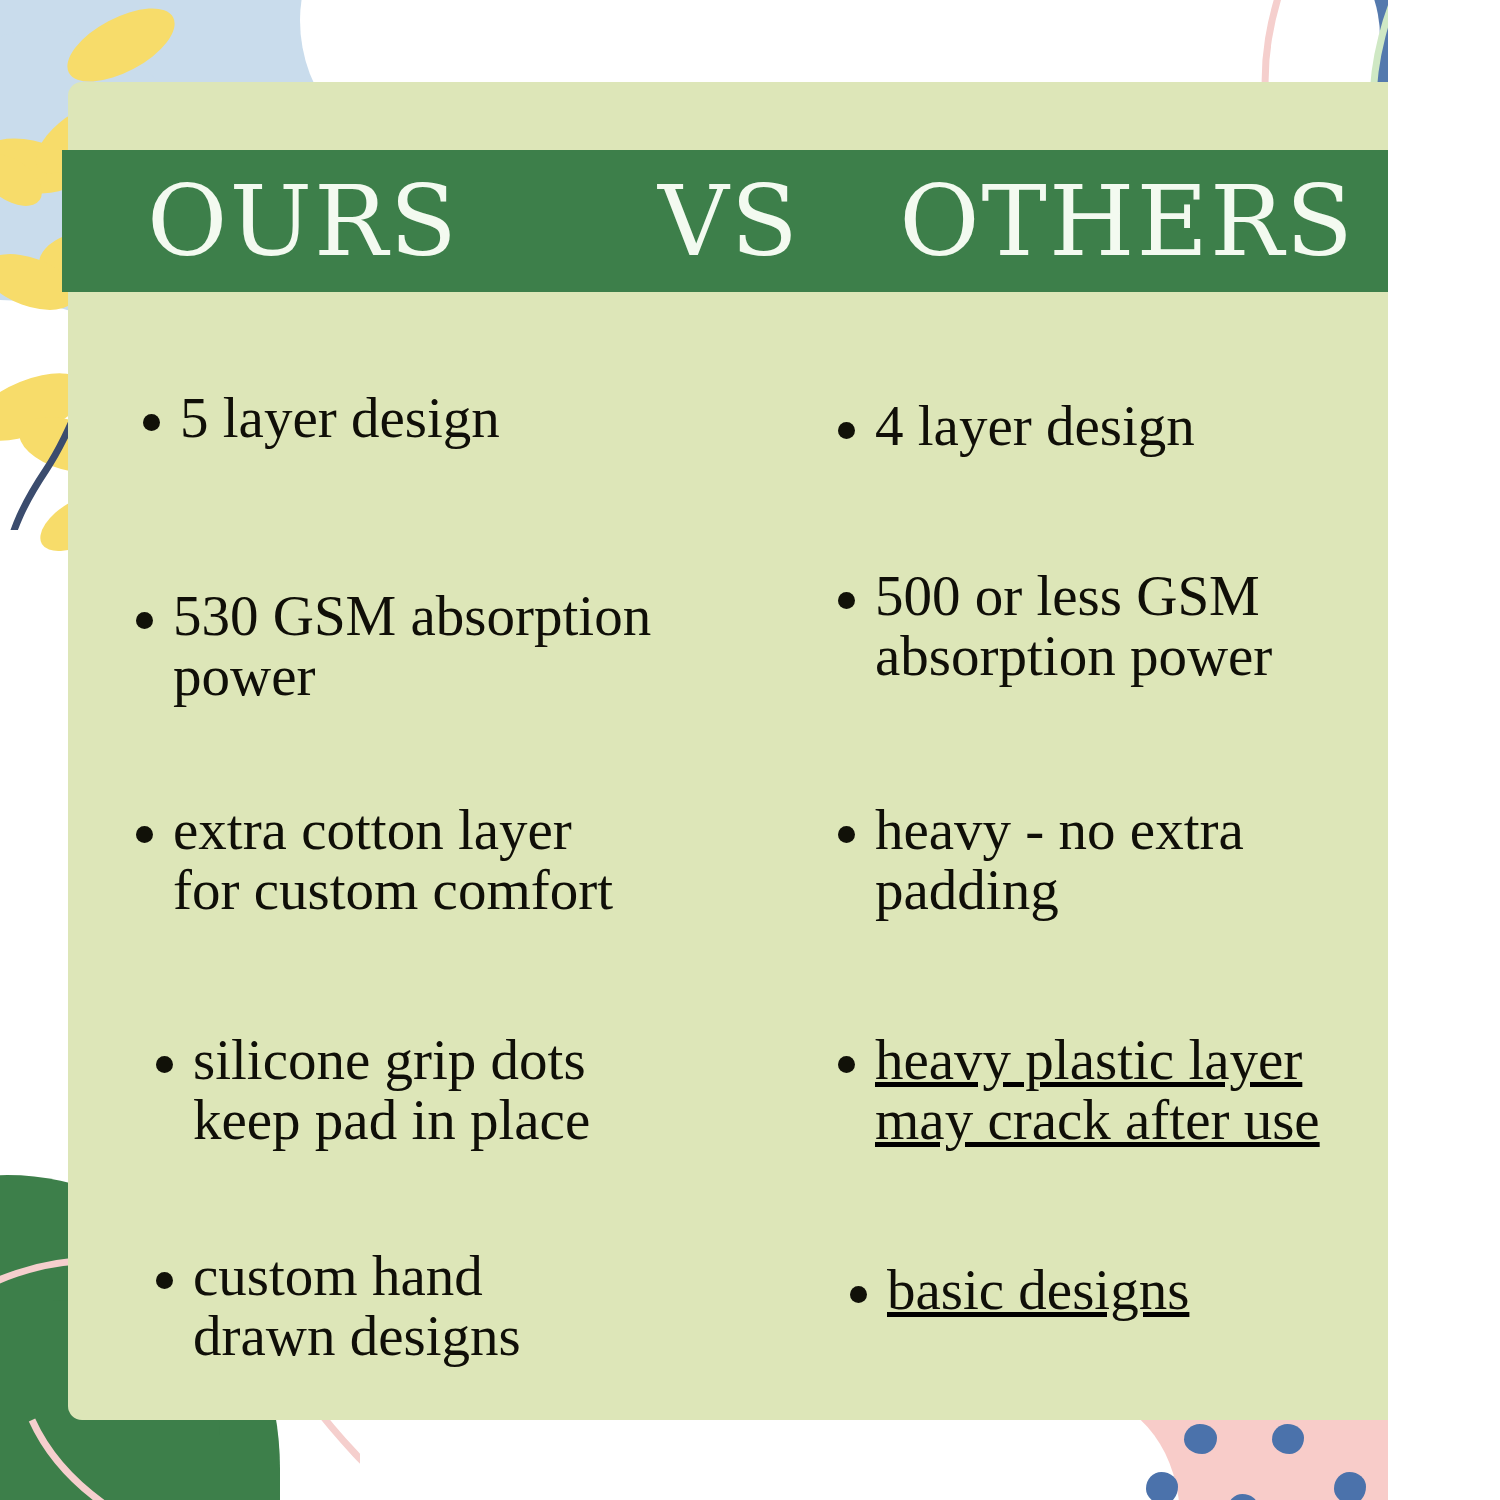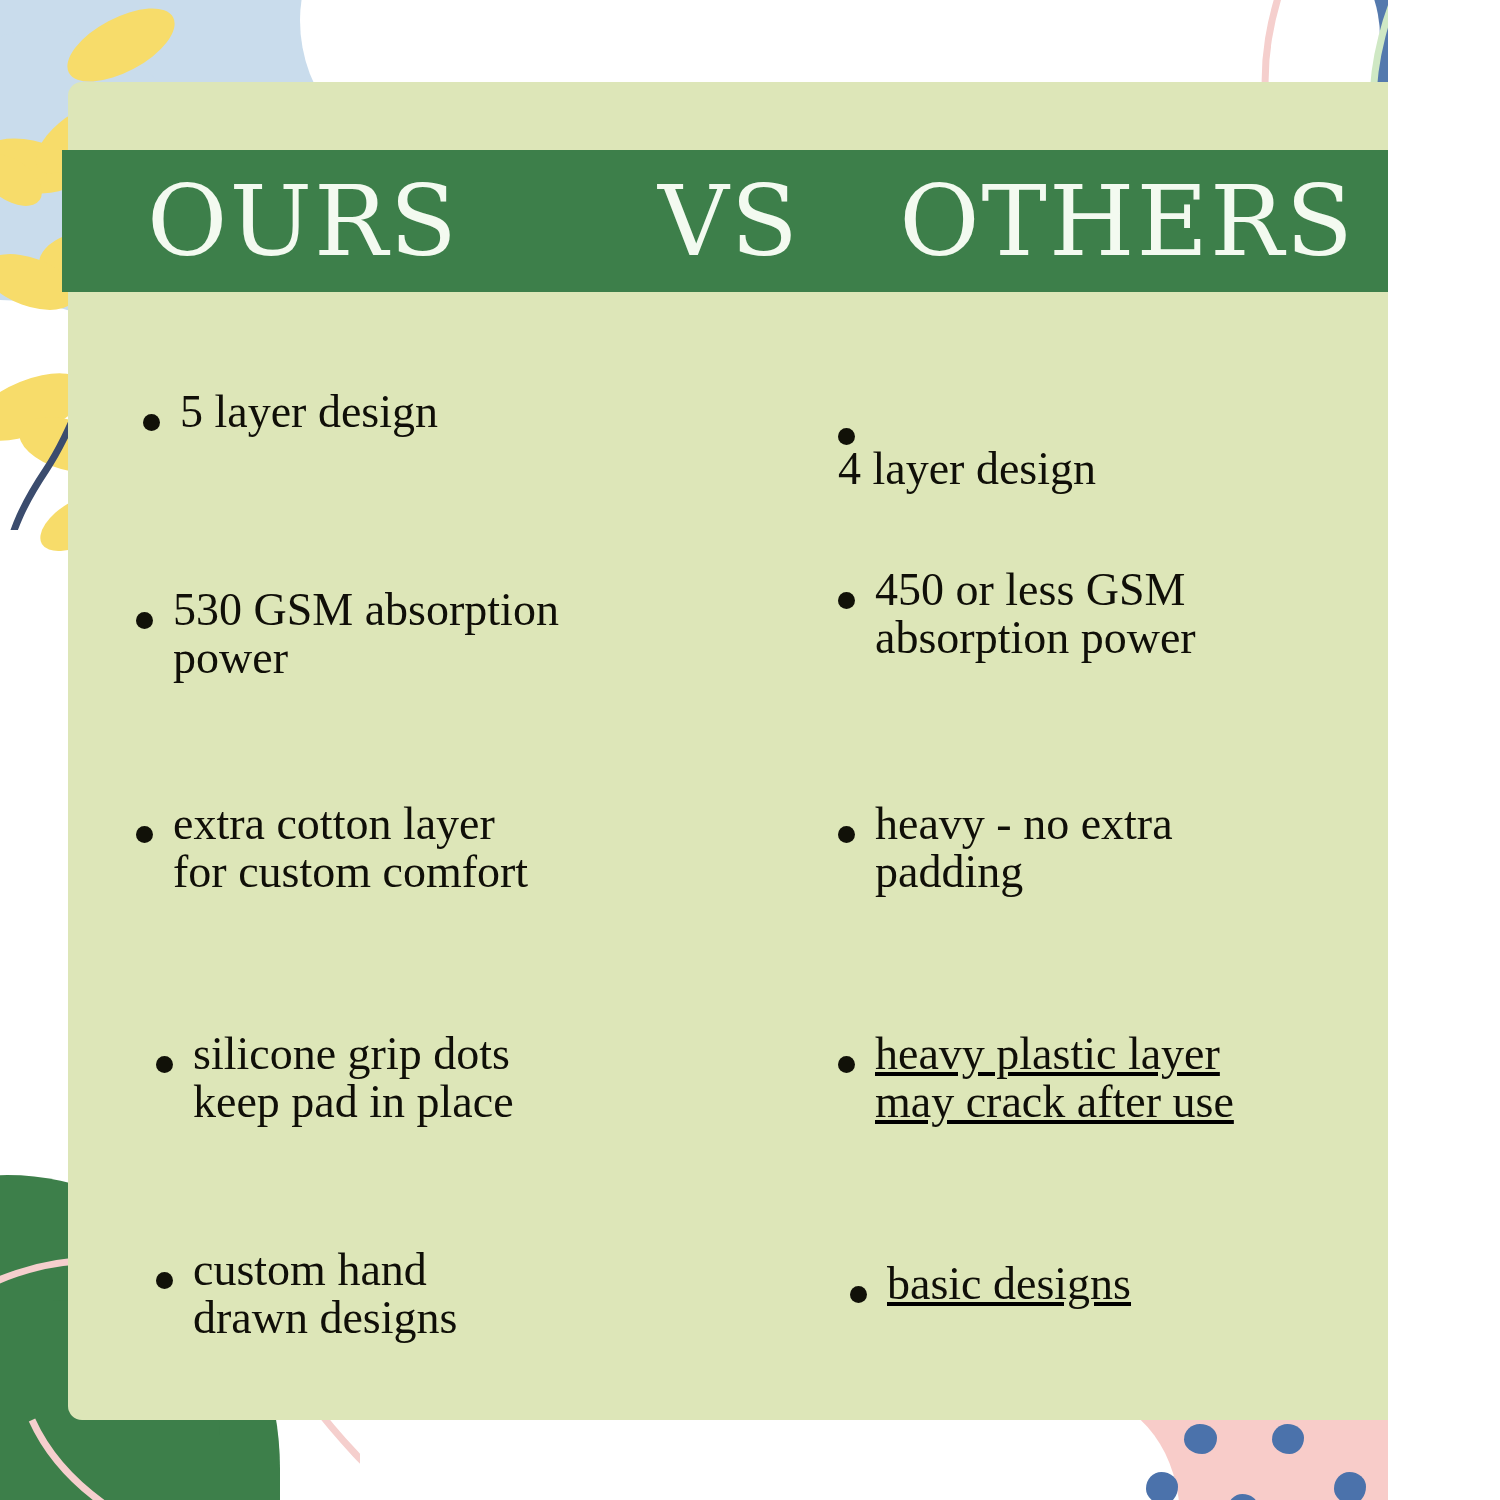--- a/index.html
+++ b/index.html
@@ -182,21 +182,21 @@
     flex: 0 0 auto;
     width: 17px;
     height: 17px;
     border-radius: 50%;
     background: #111108;
     margin-top: 26px;
     margin-right: 20px;
   }
   .bullet-text {
     color: #100f08;
-    font-size: 46px;
+    font-size: 57px;
     line-height: 1.05;
     white-space: pre-line;
     font-family: "Liberation Serif", "DejaVu Serif", serif;
   }
 </style>
 </head>
 <body>
 
 <div id="stage">
 
@@ -289,27 +289,27 @@
 keep pad in place</span>
       </div>
       <div class="bullet-item" style="left:88px; top:916px;">
         <span class="bullet-dot"></span>
         <span class="bullet-text">custom hand
 drawn designs</span>
       </div>
     </div>
 
     <div class="column">
-      <div class="bullet-item" style="left:84px; top:72px;flex-direction:column;">
+      <div class="bullet-item" style="left:84px; top:66px;">
         <span class="bullet-dot"></span>
         <span class="bullet-text">4  layer design</span>
       </div>
       <div class="bullet-item" style="left:84px; top:236px;">
         <span class="bullet-dot"></span>
-        <span class="bullet-text">450 or less GSM
+        <span class="bullet-text">500 or less GSM
 absorption power</span>
       </div>
       <div class="bullet-item" style="left:84px; top:470px;">
         <span class="bullet-dot"></span>
         <span class="bullet-text">heavy - no extra
 padding</span>
       </div>
       <div class="bullet-item" style="left:84px; top:700px;text-decoration:underline;">
         <span class="bullet-dot"></span>
         <span class="bullet-text">heavy plastic layer

